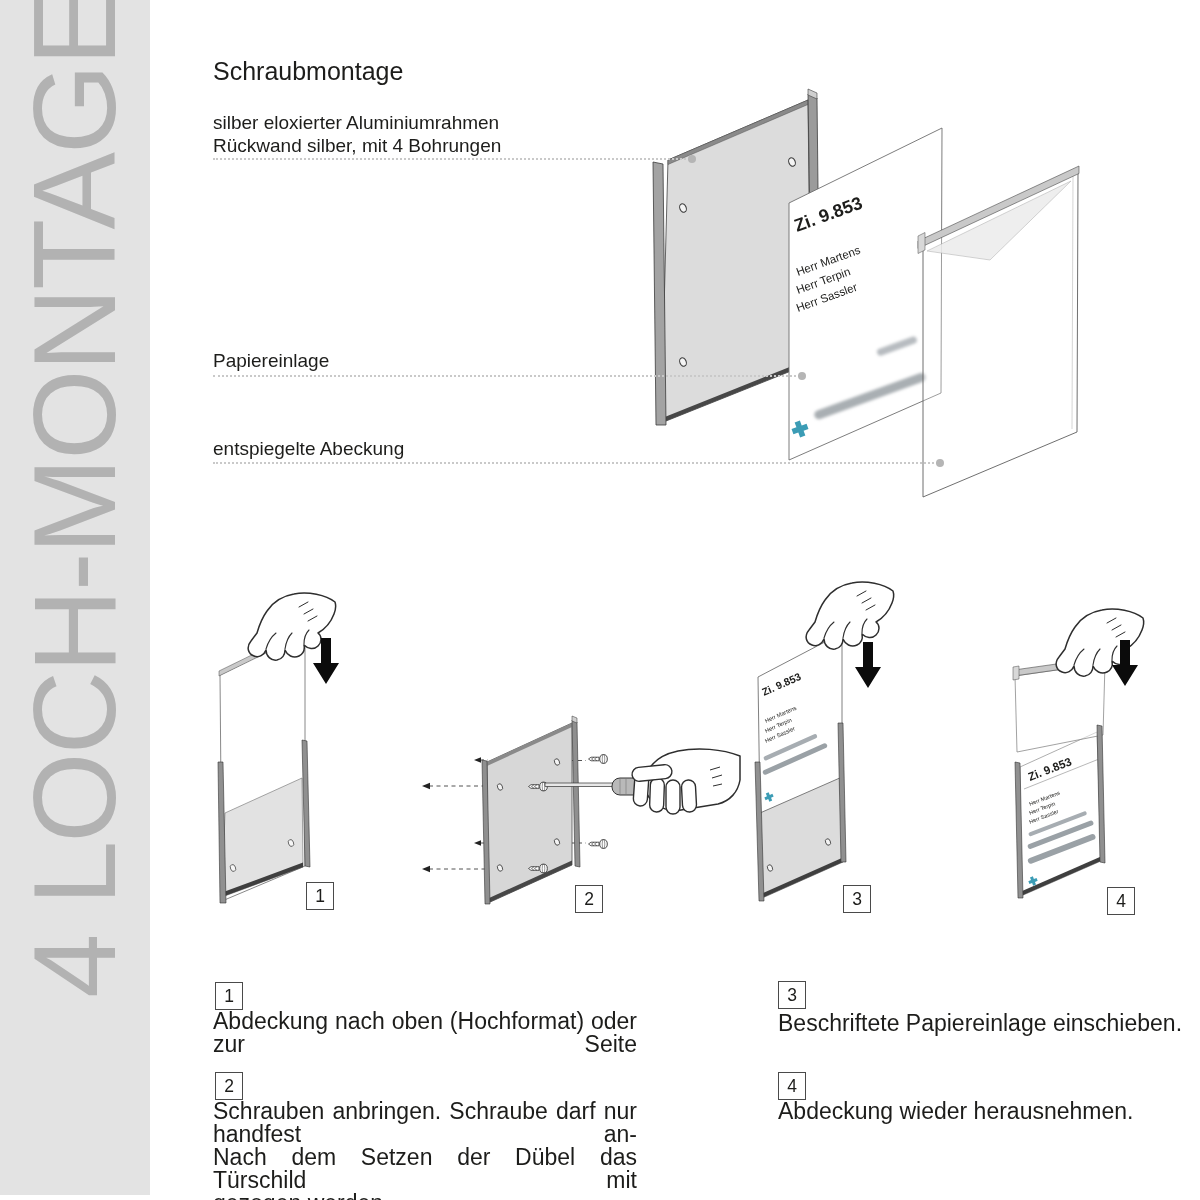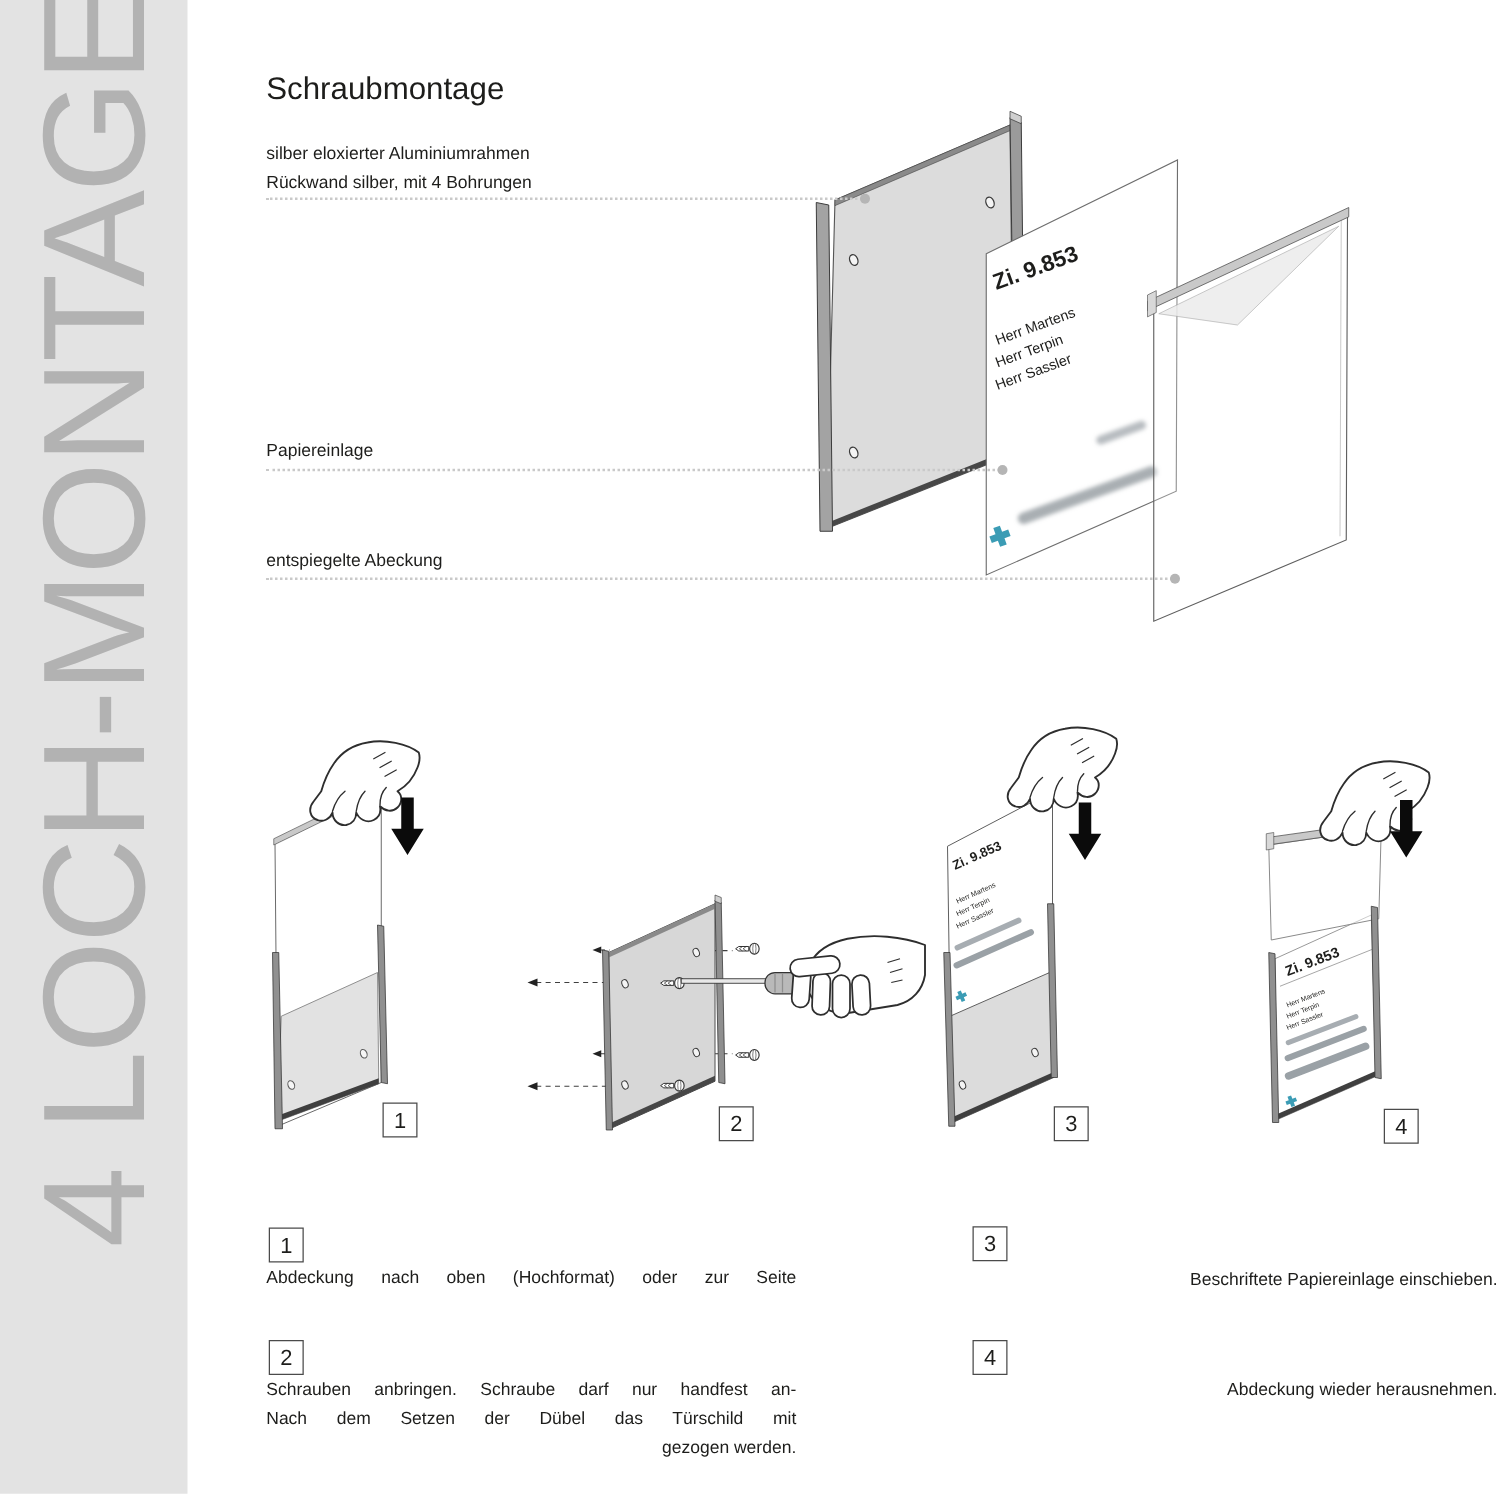--- a/index.html
+++ b/index.html
@@ -4,27 +4,27 @@
 <style>
   html,body{margin:0;padding:0;background:#fff;}
   #page{position:relative;width:1200px;height:1200px;background:#ffffff;
         font-family:"Liberation Sans",sans-serif;overflow:hidden;}
   .abs{position:absolute;}
   .sidebar{left:0;top:0;width:150px;height:1195px;background:#e3e3e3;}
   .vtext{left:16px;top:998px;width:1010px;line-height:118px;font-size:116px;
          letter-spacing:-2px;color:#b2b2b2;white-space:nowrap;
          transform:rotate(-90deg);transform-origin:0 0;}
   .title{left:213px;top:57px;font-size:25px;color:#1d1d1b;}
-  .lbl{font-size:14px;color:#1d1d1b;line-height:23px;}
+  .lbl{font-size:19px;color:#1d1d1b;line-height:23px;}
   .leader{height:0;border-top:2px dotted #c9c9c9;z-index:5;}
   .ldot{width:8px;height:8px;border-radius:50%;background:#b5b5b5;z-index:6;}
   .badge{width:26px;height:26px;border:1.5px solid #4a4a4a;background:#fff;color:#1d1d1b;
          font-size:17.5px;display:flex;align-items:center;justify-content:center;z-index:7;}
-  .instr{font-size:14px;color:#1d1d1b;line-height:23px;width:424px;}
-  .instr div{display:block;text-align:right;}
+  .instr{font-size:23px;color:#1d1d1b;line-height:23px;width:424px;}
+  .instr div{display:block;}
   .jl{text-align:justify;text-align-last:justify;}
   svg{overflow:visible;}
   svg text{font-family:"Liberation Sans",sans-serif;fill:#1d1d1b;}
 </style>
 </head>
 <body>
 
 <svg width="0" height="0" style="position:absolute">
   <defs>
     <filter id="fb1" x="-50%" y="-50%" width="200%" height="200%">

